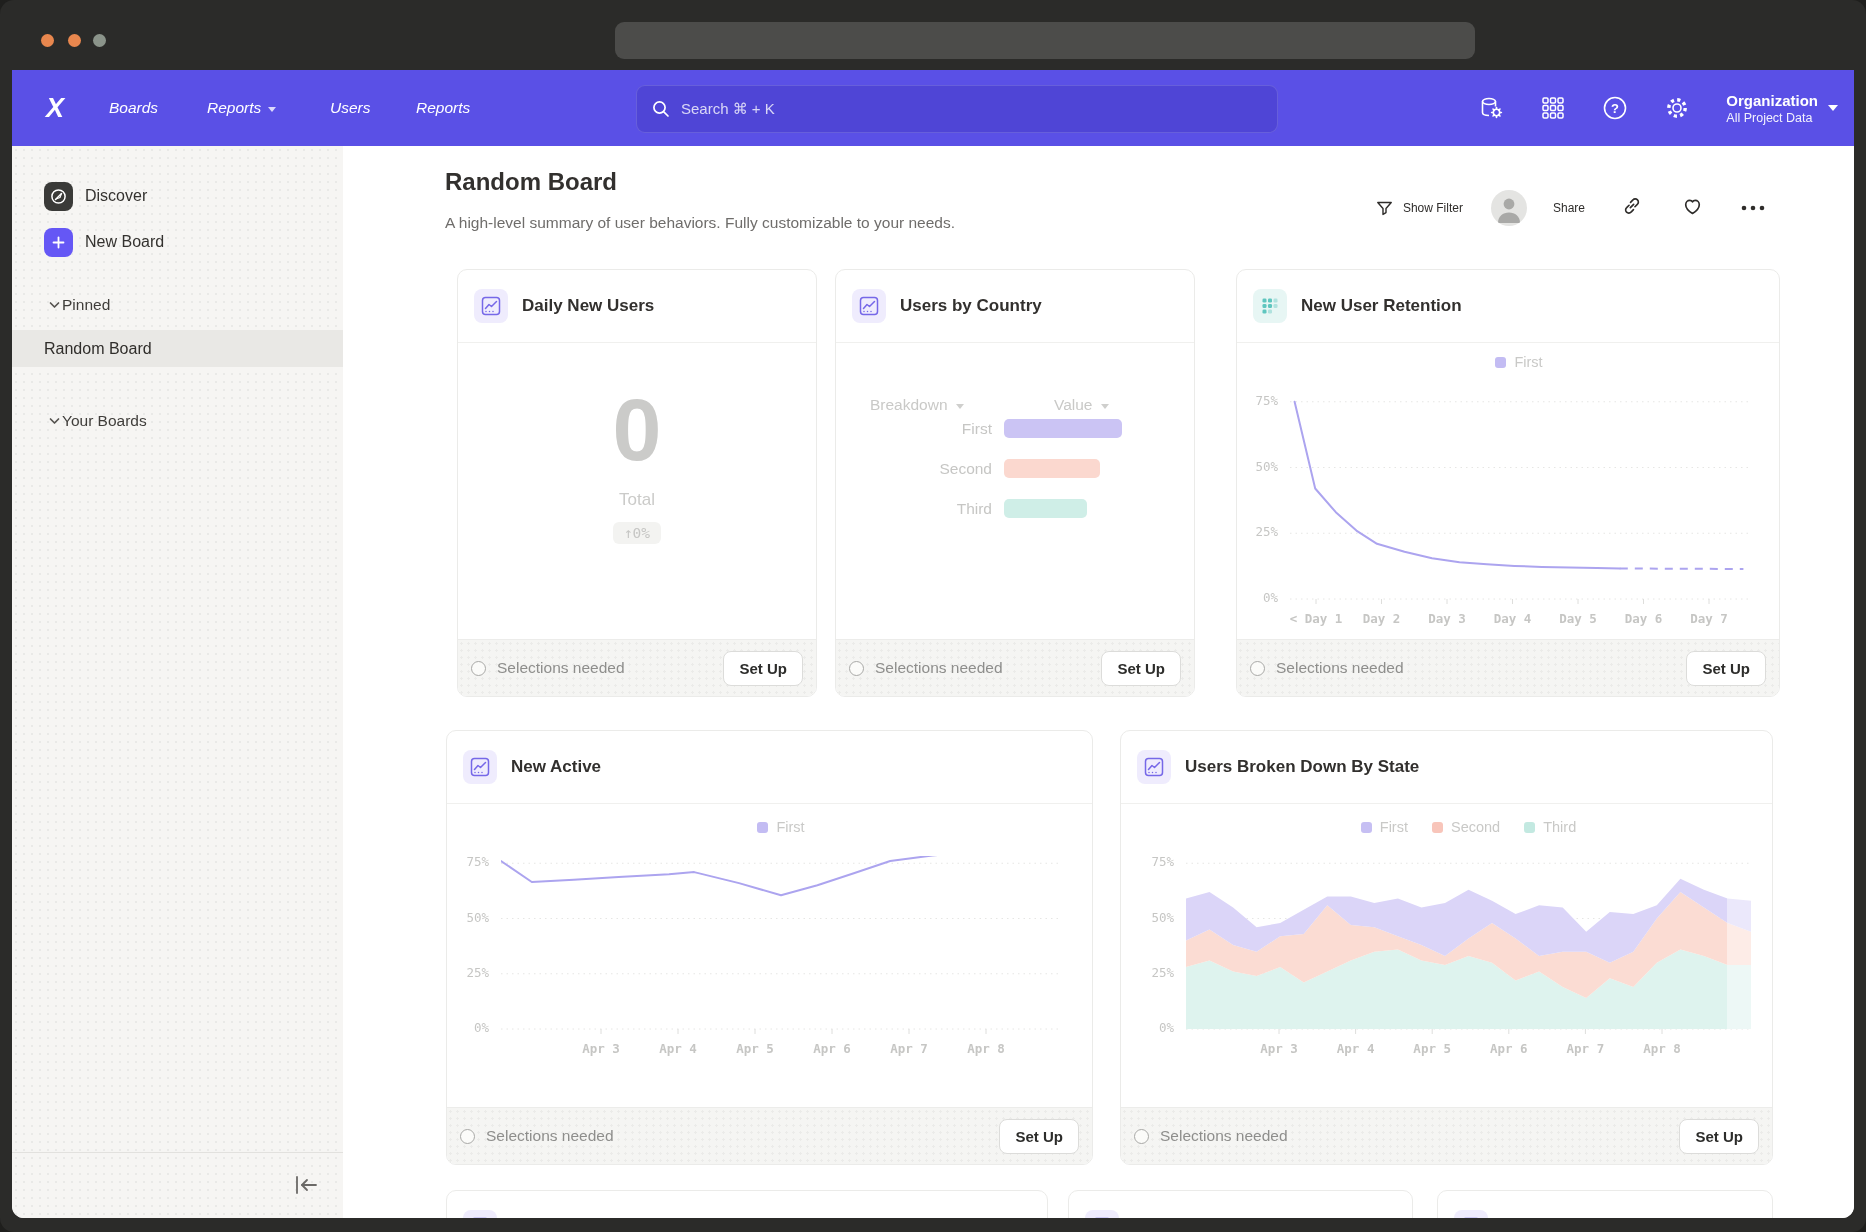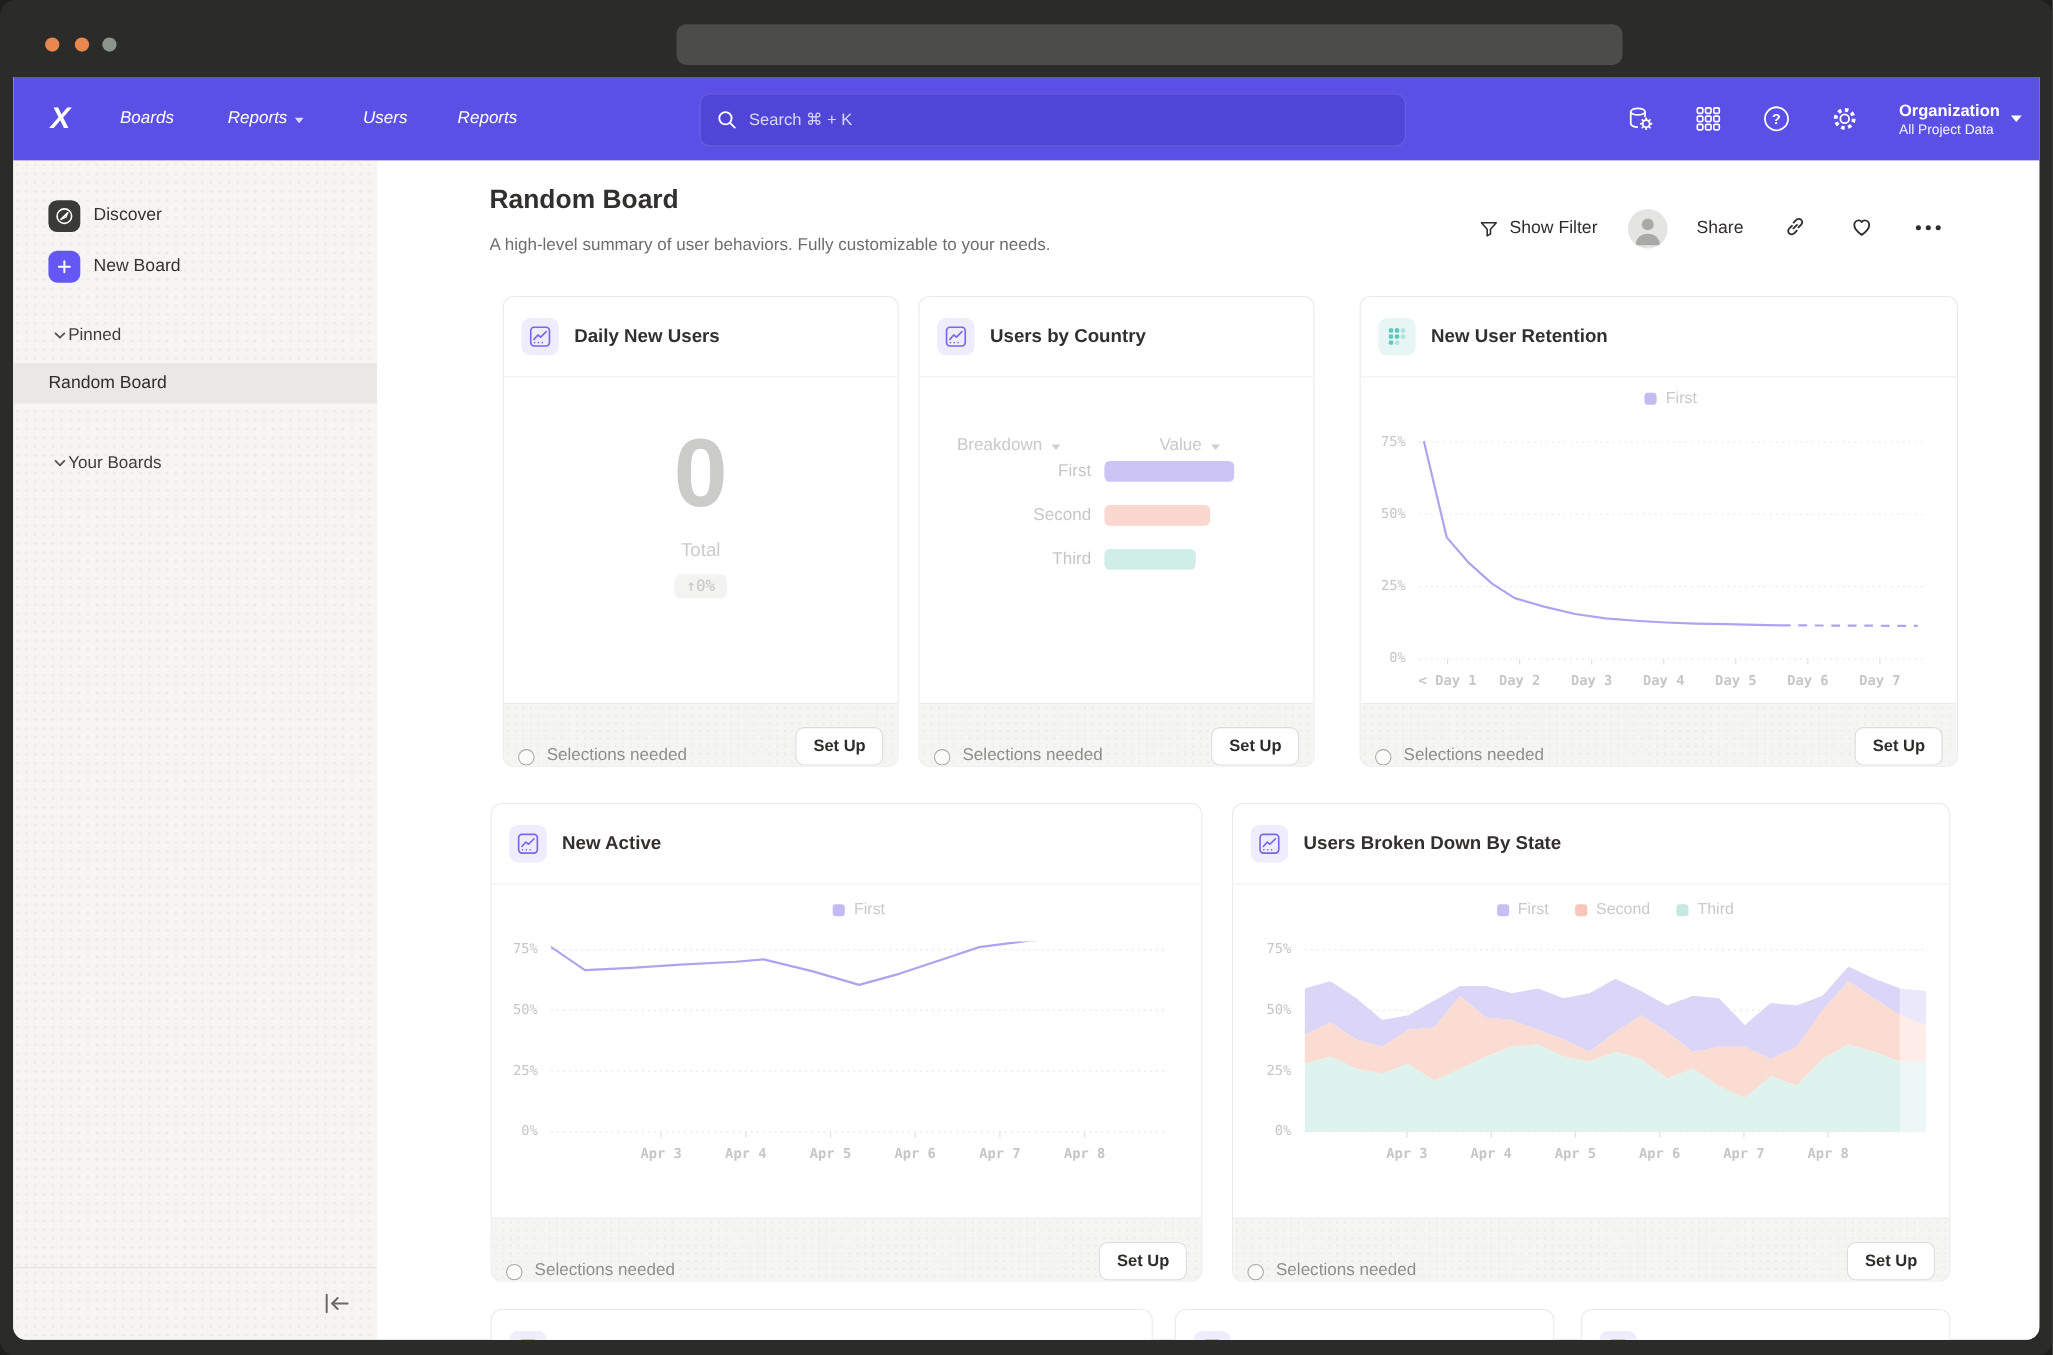--- a/index.html
+++ b/index.html
@@ -29,29 +29,29 @@
   .side-label{font-size:16px;color:#34322f;}
   .side-section{position:absolute;left:0;right:0;display:flex;align-items:center;gap:2px;padding-left:37px;cursor:pointer;font-size:15.5px;color:#3f3d3a;}
   .side-row-selected{position:absolute;left:0;right:0;height:37px;background:#e9e8e5;display:flex;align-items:center;padding-left:32px;font-size:16px;color:#302e2b;cursor:pointer;}
   .side-foot{position:absolute;left:0;right:0;bottom:0;height:65px;border-top:1px solid #e2e1de;}
   .collapse-btn{position:absolute;right:24px;top:20px;cursor:pointer;}
   
   .main{position:absolute;top:76px;left:331px;right:0;bottom:0;background:#fff;}
   .board-title{position:absolute;left:102px;top:22px;font-size:24px;font-weight:700;color:#32302e;}
   .board-sub{position:absolute;left:102px;top:68px;font-size:15.5px;color:#6f6d6b;}
   .actions{position:absolute;top:42px;right:88px;height:40px;display:flex;align-items:center;}
-  .act-txt{font-size:16px;color:#2f2d2b;cursor:pointer;}
+  .act-txt{font-size:12px;color:#2f2d2b;cursor:pointer;}
   .avatar{width:36px;height:36px;border-radius:50%;background:#e4e4e2;overflow:hidden;display:flex;align-items:center;justify-content:center;cursor:pointer;}
   
   .card{position:absolute;background:#fff;border:1px solid #ebebe9;border-radius:10px;overflow:hidden;}
   .card-head{height:72px;border-bottom:1px solid #f0f0ee;display:flex;align-items:center;padding:0 16px;gap:14px;}
   .chip{width:34px;height:34px;border-radius:8px;background:#efecfd;display:flex;align-items:center;justify-content:center;flex:0 0 auto;}
   .chip.teal{background:#e7f6f4;}
   .card-title{font-size:17px;font-weight:700;color:#32302e;}
-  .card-foot{position:absolute;left:0;right:0;bottom:0;height:56px;background:#f5f5f3;background-image:radial-gradient(rgba(0,0,0,0.04) 1px,transparent 1.2px);background-size:7px 7px;border-top:1px solid #ececea;display:flex;align-items:flex-end;padding:0 13px;gap:11px;}
+  .card-foot{position:absolute;left:0;right:0;bottom:0;height:56px;background:#f5f5f3;background-image:radial-gradient(rgba(0,0,0,0.04) 1px,transparent 1.2px);background-size:7px 7px;border-top:1px solid #ececea;display:flex;align-items:center;padding:0 13px;gap:11px;}
   .radio{width:13px;height:13px;border:1.5px solid #a9a9a7;border-radius:50%;background:#fbfbf9;flex:0 0 auto;}
   .status{font-size:15.5px;color:#8e8e8c;}
   .setup-btn{margin-left:auto;background:#fff;border:1px solid #dcdcda;border-radius:8px;padding:8px 15px;font-size:15px;font-weight:700;color:#2d2d2b;cursor:pointer;font-family:"Liberation Sans",sans-serif;}
   
   .zero-wrap{position:absolute;left:0;right:0;top:116px;display:flex;flex-direction:column;align-items:center;}
   .zero{font-size:88px;font-weight:600;color:#cbcbc9;line-height:1;}
   .zero-label{margin-top:16px;font-size:17px;color:#cbcbc9;}
   .zero-badge{margin-top:12px;font-family:"DejaVu Sans Mono",monospace;font-size:14.5px;color:#c6c6c4;background:#f3f3f1;border-radius:6px;padding:3px 11px;}
   
   .col-hdr{position:absolute;top:126px;display:flex;align-items:center;gap:8px;font-size:15.5px;color:#c9c9c7;cursor:pointer;}

